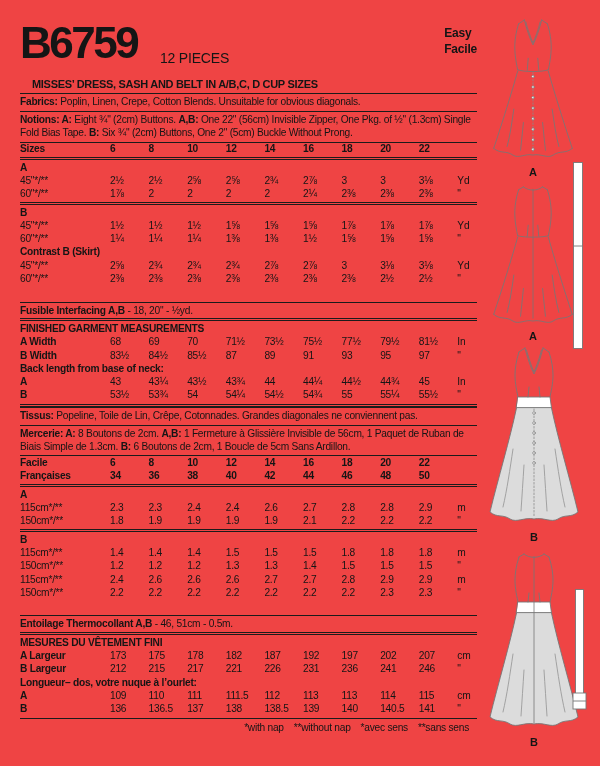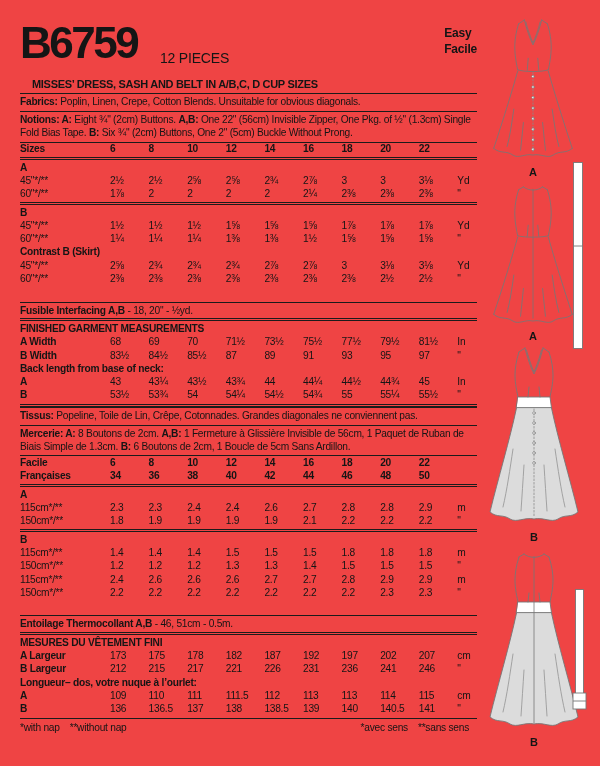--- a/index.html
+++ b/index.html
@@ -17,21 +17,21 @@
   .hrd{border-top:3px double #1b1b1b}
   p.spec{font-size:10.2px;line-height:1.26;letter-spacing:-.25px;padding:2px 0}
   p.spec b{letter-spacing:-.25px}
   .fr-title{font-weight:700;font-size:10.2px;letter-spacing:-.4px;padding:2px 0}
   .trow{font-size:10.2px;line-height:1.18;letter-spacing:-.25px;padding:.6px 0}
   .t-data,.t-head{display:grid;grid-template-columns:90px repeat(9,38.6px) auto}
   .t-head,.t-section,.t-title{font-weight:700}
   .trow .lb{font-weight:700}
   .rule-s{border-top:1px solid #1b1b1b;margin-top:16px;padding-top:2px}
   .rule-d{border-top:3px double #1b1b1b;margin-top:1px;padding-top:2px}
-  .footer{display:flex;justify-content:space-between;font-size:10.2px;
+  .footer{display:flex;justify-content:flex-end;font-size:10.2px;
           letter-spacing:-.25px;padding-top:3px}
   .footer span{margin-right:10px}
   .plate{position:absolute}
   .fig-label{position:absolute;font-weight:700;font-size:11px;text-align:center}
   svg.lineart{display:block}
 </style>
 </head>
 <body>
 
 <div class="sheet">

